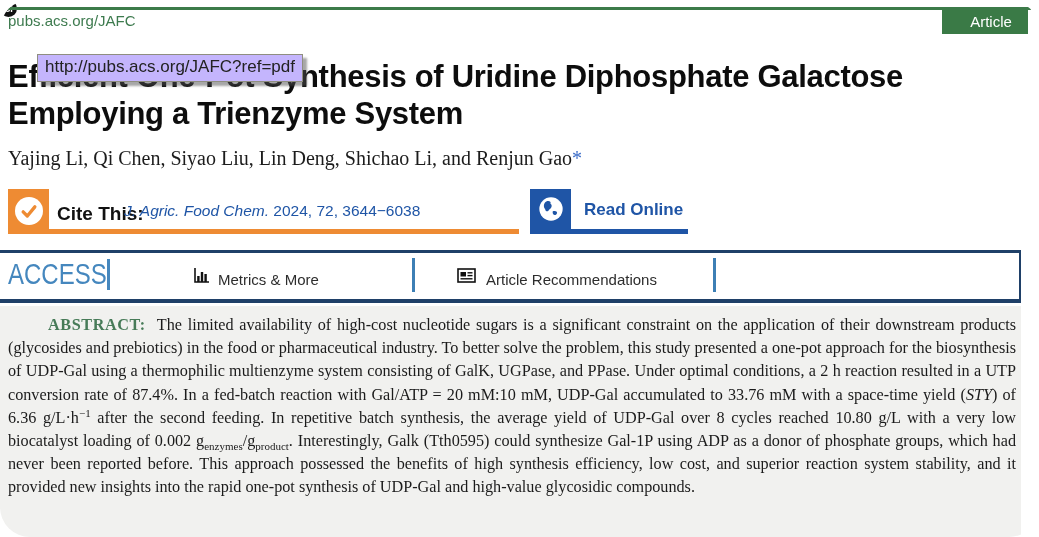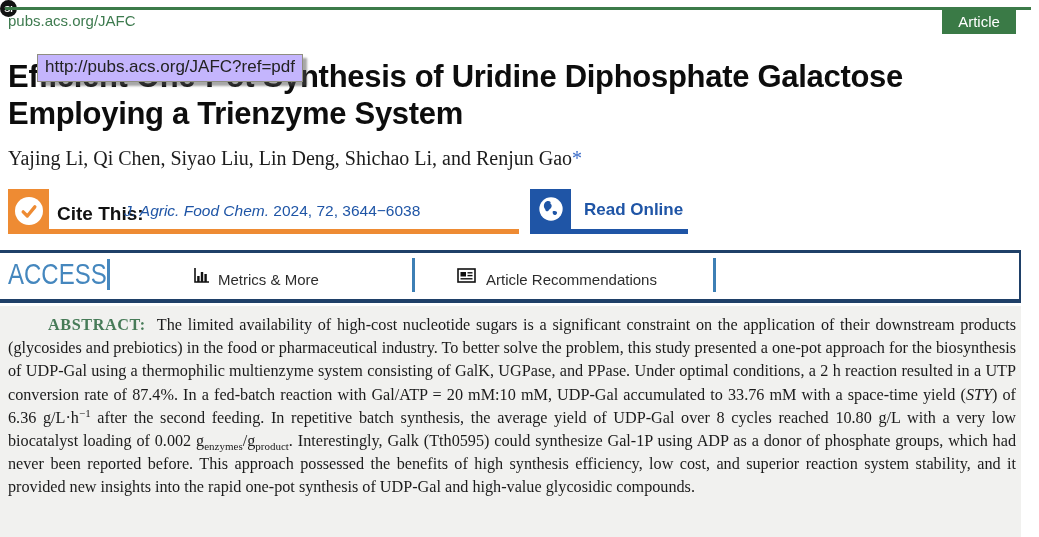--- a/index.html
+++ b/index.html
@@ -1,22 +1,22 @@
 <!DOCTYPE html>
 <html><head>
 <meta charset="utf-8">
 <style>
   html,body{margin:0;padding:0;background:#ffffff;}
   #page{position:relative;width:1039px;height:537px;background:#ffffff;overflow:hidden;
-        font-family:"Liberation Sans",sans-serif;color:#111;}
+        font-family:"Liberation Sans",sans-serif;color:#111;border-radius:30px;}
   
   #top-rule{position:absolute;left:5px;top:7px;width:1026px;height:3px;background:#3C7B49;}
   #journal-url{position:absolute;left:8px;top:12px;font-size:15px;color:#3E7B4F;cursor:pointer;}
   #article-badge{position:absolute;left:942px;top:10px;width:74px;height:24px;line-height:24px;
-        background:#3A7A46;color:#fff;font-size:15px;text-align:center;}
+        background:#3A7A46;color:#fff;font-size:15px;text-align:center;padding-left:12px;}
   
   #tooltip{position:absolute;left:37px;top:54px;z-index:6;background:#c4b5fd;border:1px solid #8f8e80;
         box-shadow:4px 4px 2px rgba(80,80,80,.5);padding:2px 7px 4px 7px;font-size:17px;color:#222;
         white-space:nowrap;}
   
   #title{position:absolute;left:8px;top:58px;width:948px;font-size:31px;line-height:37px;
         font-weight:700;letter-spacing:-0.3px;color:#0d0d0d;}
   #authors{position:absolute;left:8px;top:147px;font-family:"Liberation Serif",serif;
         font-size:20px;color:#1c1c1c;}
   #authors .corr{color:#3A6BC7;}

